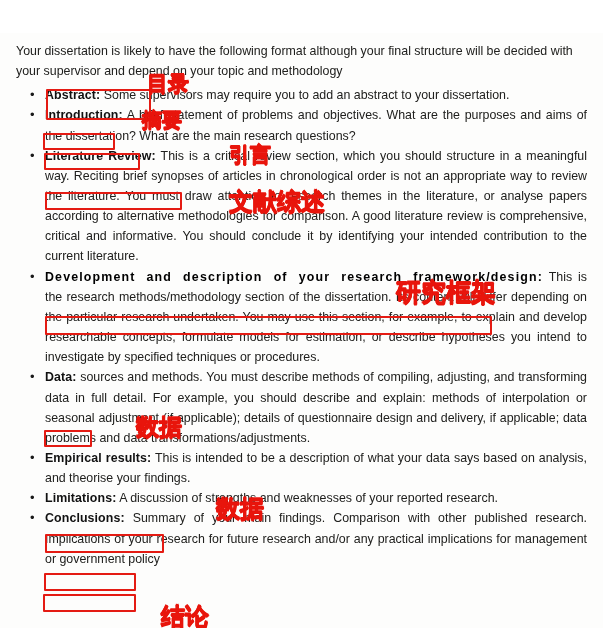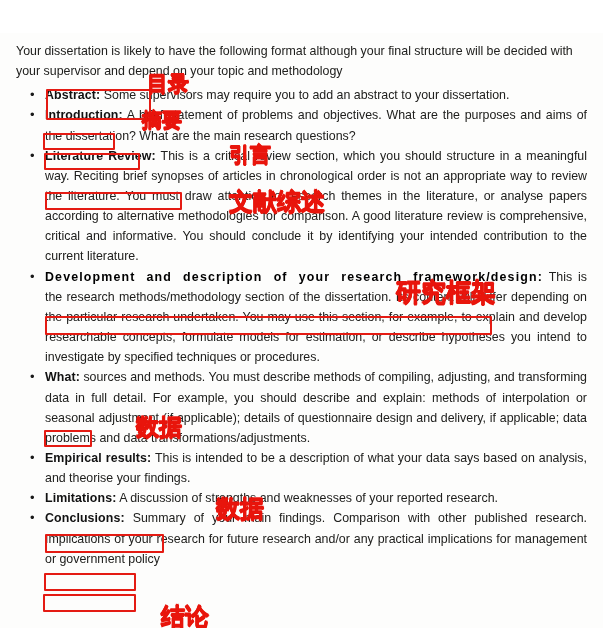--- a/index.html
+++ b/index.html
@@ -121,21 +121,21 @@
 
     <li>
       <span class="term">Literature Review:</span><span> This is a critical review section, which you should structure in a meaningful way. Reciting brief synopses of articles in chronological order is not an appropriate way to review the literature. You must draw attention to research themes in the literature, or analyse papers according to alternative methodologies for comparison. A good literature review is comprehensive, critical and informative. You should conclude it by identifying your intended contribution to the current literature.</span>
     </li>
 
     <li>
       <span class="term-wide">Development and description of your research framework/design:</span><span> This is the research methods/methodology section of the dissertation. Its content will differ depending on the particular research undertaken. You may use this section, for example, to explain and develop researchable concepts, formulate models for estimation, or describe hypotheses you intend to investigate by specified techniques or procedures.</span>
     </li>
 
     <li>
-      <span class="term">What:</span><span> sources and methods. You must describe methods of compiling, adjusting, and transforming data in full detail. For example, you should describe and explain: methods of interpolation or seasonal adjustment (if applicable); details of questionnaire design and delivery, if applicable; data problems and data transformations/adjustments.</span>
+      <span class="term">Data:</span><span> sources and methods. You must describe methods of compiling, adjusting, and transforming data in full detail. For example, you should describe and explain: methods of interpolation or seasonal adjustment (if applicable); details of questionnaire design and delivery, if applicable; data problems and data transformations/adjustments.</span>
     </li>
 
     <li>
       <span class="term">Empirical results:</span><span> This is intended to be a description of what your data says based on analysis, and theorise your findings.</span>
     </li>
 
     <li>
       <span class="term">Limitations:</span><span> A discussion of strengths and weaknesses of your reported research.</span>
     </li>
 

